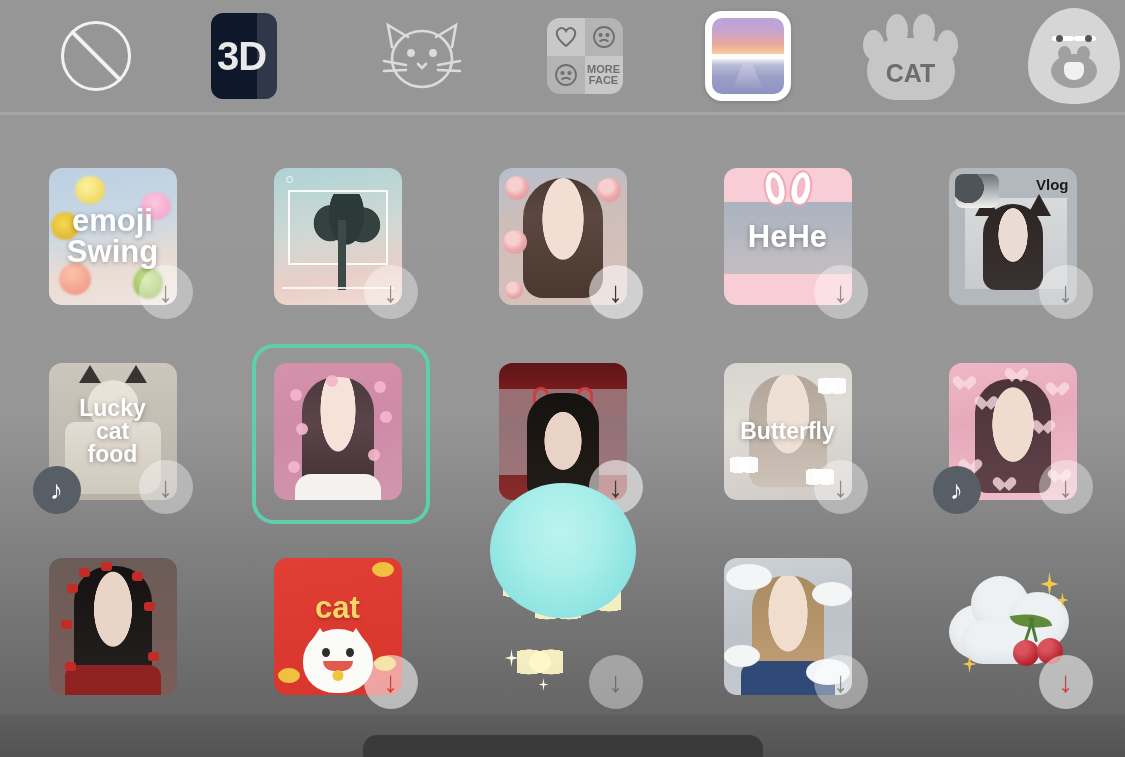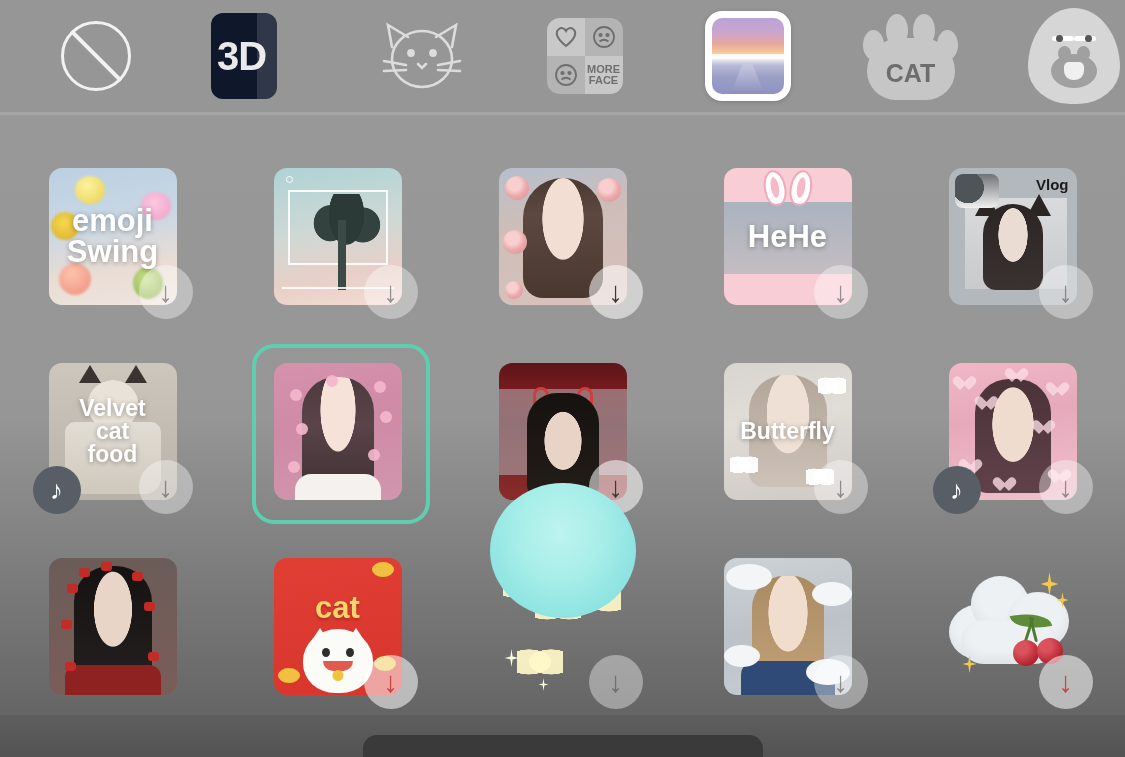--- a/index.html
+++ b/index.html
@@ -576,21 +576,21 @@
 
     <div class="cell">
       <div class="tile-wrap">
         <div class="tile bg-canned">
           <div class="ear2" style="left:30px;"></div>
           <div class="ear2" style="right:30px;"></div>
           <div class="cat2"></div>
           <div class="can"></div>
         </div>
         <div class="tile-label small">
-          <div>Velvet</div>
+          <div>Lucky</div>
           <div>cat</div>
           <div>food</div>
         </div>
         <div class="badge-music">
           <span class="note">♪</span>
         </div>
         <div class="badge-dl dim">
           <span class="arw">↓</span>
         </div>
       </div>

